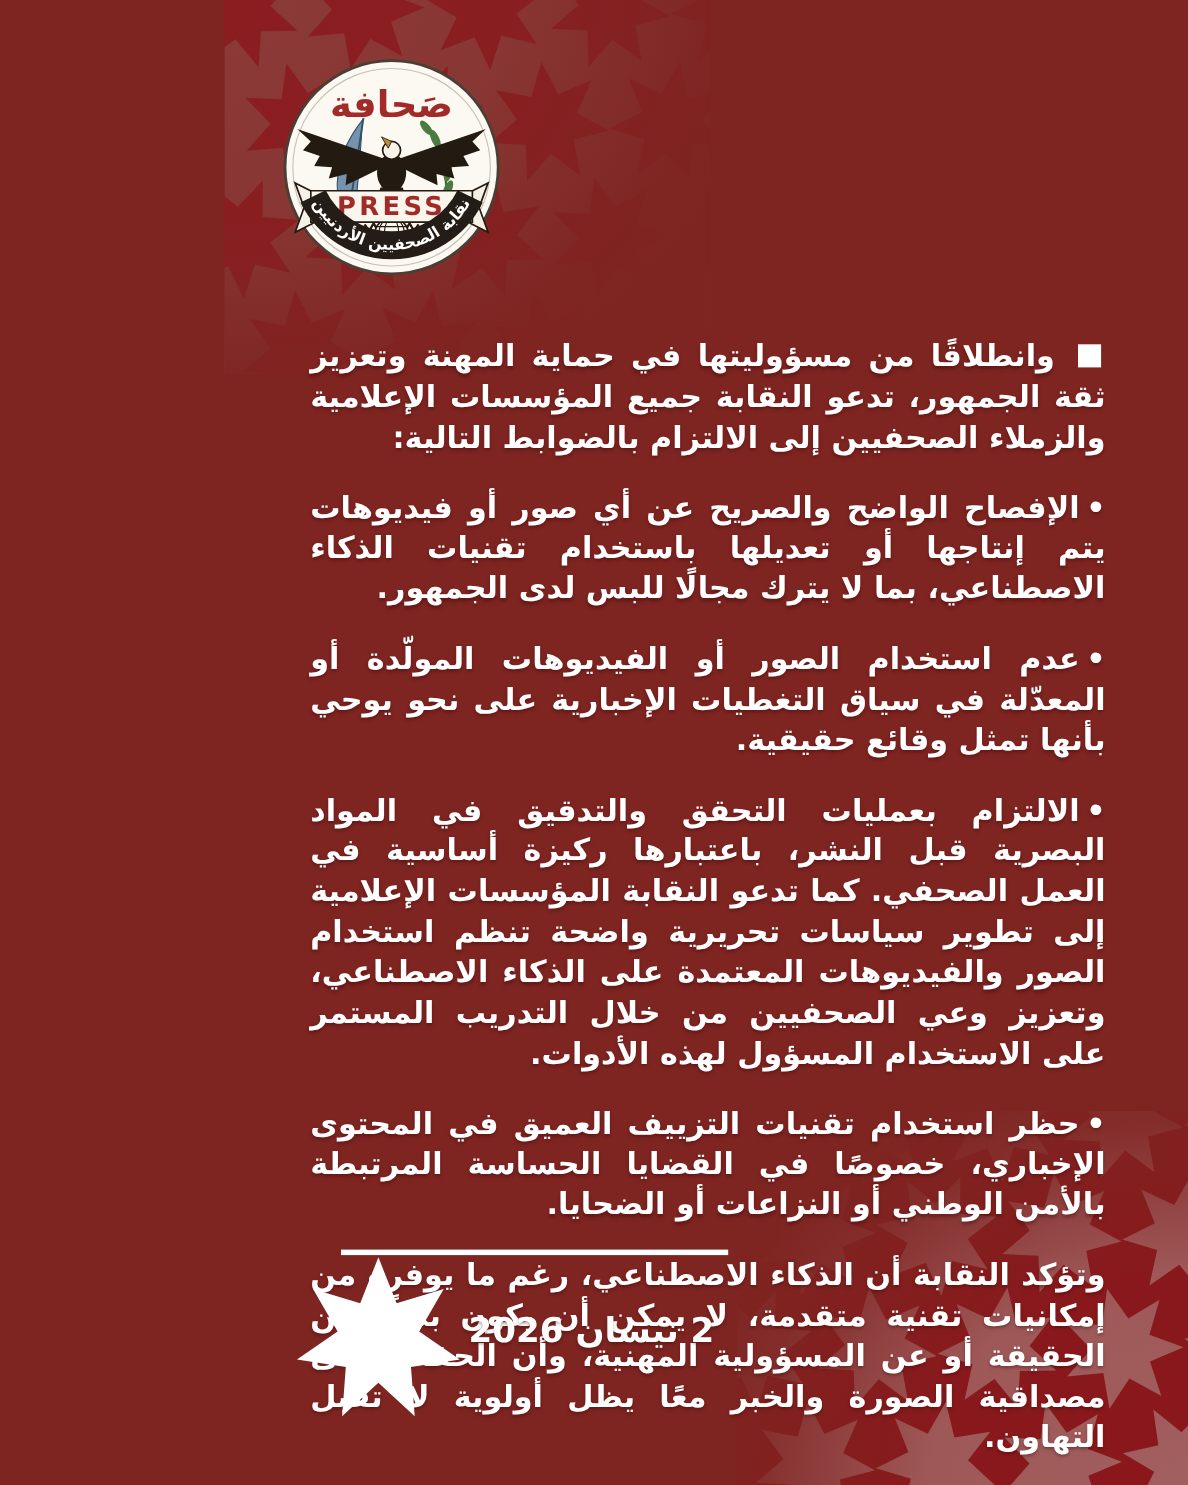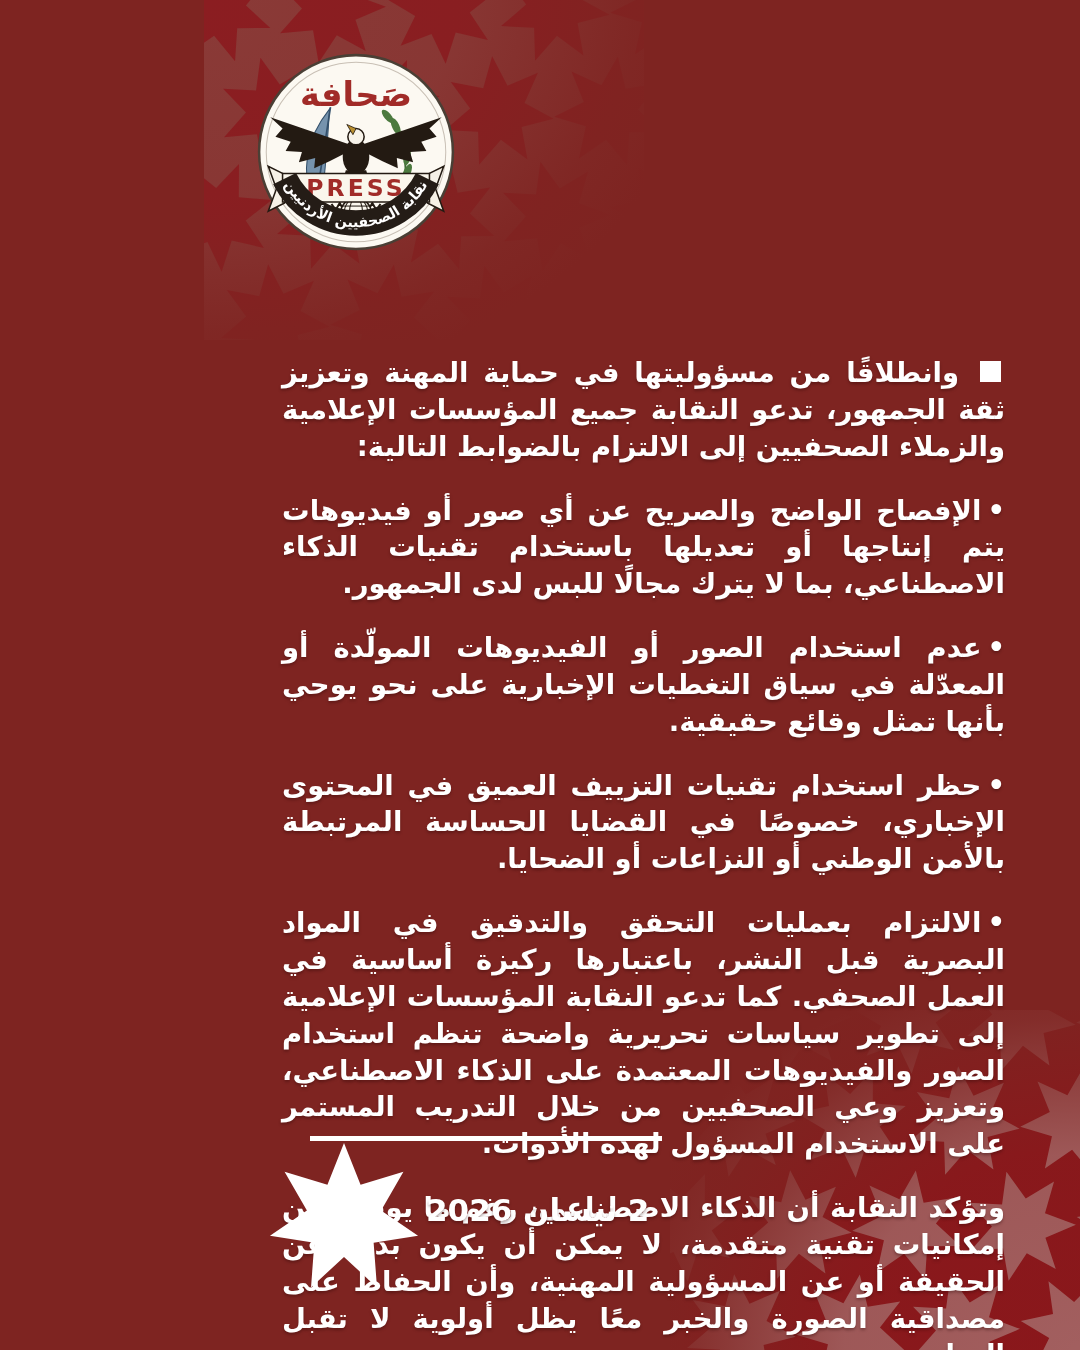--- a/index.html
+++ b/index.html
@@ -25,21 +25,21 @@
   }
   .body-block{
     position:absolute;right:75px;left:78px;top:306px;
     direction:rtl;text-align:justify;color:#ffffff;
   }
   .para{
     margin:0 0 27px 0;
     font-size:27.5px;font-weight:700;line-height:1.34;
     text-shadow:0 2px 3px rgba(40,5,5,.35);
   }
-  .para.intro{position:relative;text-indent:46px;margin-top:48px;}
+  .para.intro{position:relative;text-indent:46px;}
   .sqbullet{
     position:absolute;right:4px;top:7px;width:21px;height:21px;
     background:#ffffff;display:inline-block;text-indent:0;
   }
   .dot{font-weight:800;margin-left:6px;}
   .divider{
     position:absolute;left:106px;top:1136px;width:352px;height:5px;
     background:#ffffff;
   }
   .white-star{position:absolute;left:60px;top:1143px;}
@@ -200,22 +200,22 @@
 
 
   <div class="body-block">
     <p class="para intro">
       <span class="sqbullet"></span>
       <span>وانطلاقًا من مسؤوليتها في حماية المهنة وتعزيز ثقة الجمهور، تدعو النقابة جميع المؤسسات الإعلامية والزملاء الصحفيين إلى الالتزام بالضوابط التالية:</span>
     </p>
     <div id="bullets">
         <p class="para bullet"><span class="dot">•</span>الإفصاح الواضح والصريح عن أي صور أو فيديوهات يتم إنتاجها أو تعديلها باستخدام تقنيات الذكاء الاصطناعي، بما لا يترك مجالًا للبس لدى الجمهور.</p>
         <p class="para bullet"><span class="dot">•</span>عدم استخدام الصور أو الفيديوهات المولّدة أو المعدّلة في سياق التغطيات الإخبارية على نحو يوحي بأنها تمثل وقائع حقيقية.</p>
+        <p class="para bullet"><span class="dot">•</span>الالتزام بعمليات التحقق والتدقيق في المواد البصرية قبل النشر، باعتبارها ركيزة أساسية في العمل الصحفي. كما تدعو النقابة المؤسسات الإعلامية إلى تطوير سياسات تحريرية واضحة تنظم استخدام الصور والفيديوهات المعتمدة على الذكاء الاصطناعي، وتعزيز وعي الصحفيين من خلال التدريب المستمر على الاستخدام المسؤول لهذه الأدوات.</p>
         <p class="para bullet"><span class="dot">•</span>حظر استخدام تقنيات التزييف العميق في المحتوى الإخباري، خصوصًا في القضايا الحساسة المرتبطة بالأمن الوطني أو النزاعات أو الضحايا.</p>
-        <p class="para bullet"><span class="dot">•</span>الالتزام بعمليات التحقق والتدقيق في المواد البصرية قبل النشر، باعتبارها ركيزة أساسية في العمل الصحفي. كما تدعو النقابة المؤسسات الإعلامية إلى تطوير سياسات تحريرية واضحة تنظم استخدام الصور والفيديوهات المعتمدة على الذكاء الاصطناعي، وتعزيز وعي الصحفيين من خلال التدريب المستمر على الاستخدام المسؤول لهذه الأدوات.</p>
       </div>
     <p class="para closing">وتؤكد النقابة أن الذكاء الاصطناعي، رغم ما يوفره من إمكانيات تقنية متقدمة، لا يمكن أن يكون بديلًا عن الحقيقة أو عن المسؤولية المهنية، وأن الحفاظ على مصداقية الصورة والخبر معًا يظل أولوية لا تقبل التهاون.</p>
   </div>
 
   <div class="divider"></div>
 
   <svg class="white-star" width="160" height="152" viewBox="0 0 100 100">
     <use href="#star7" fill="#ffffff"></use>
   </svg>
 

